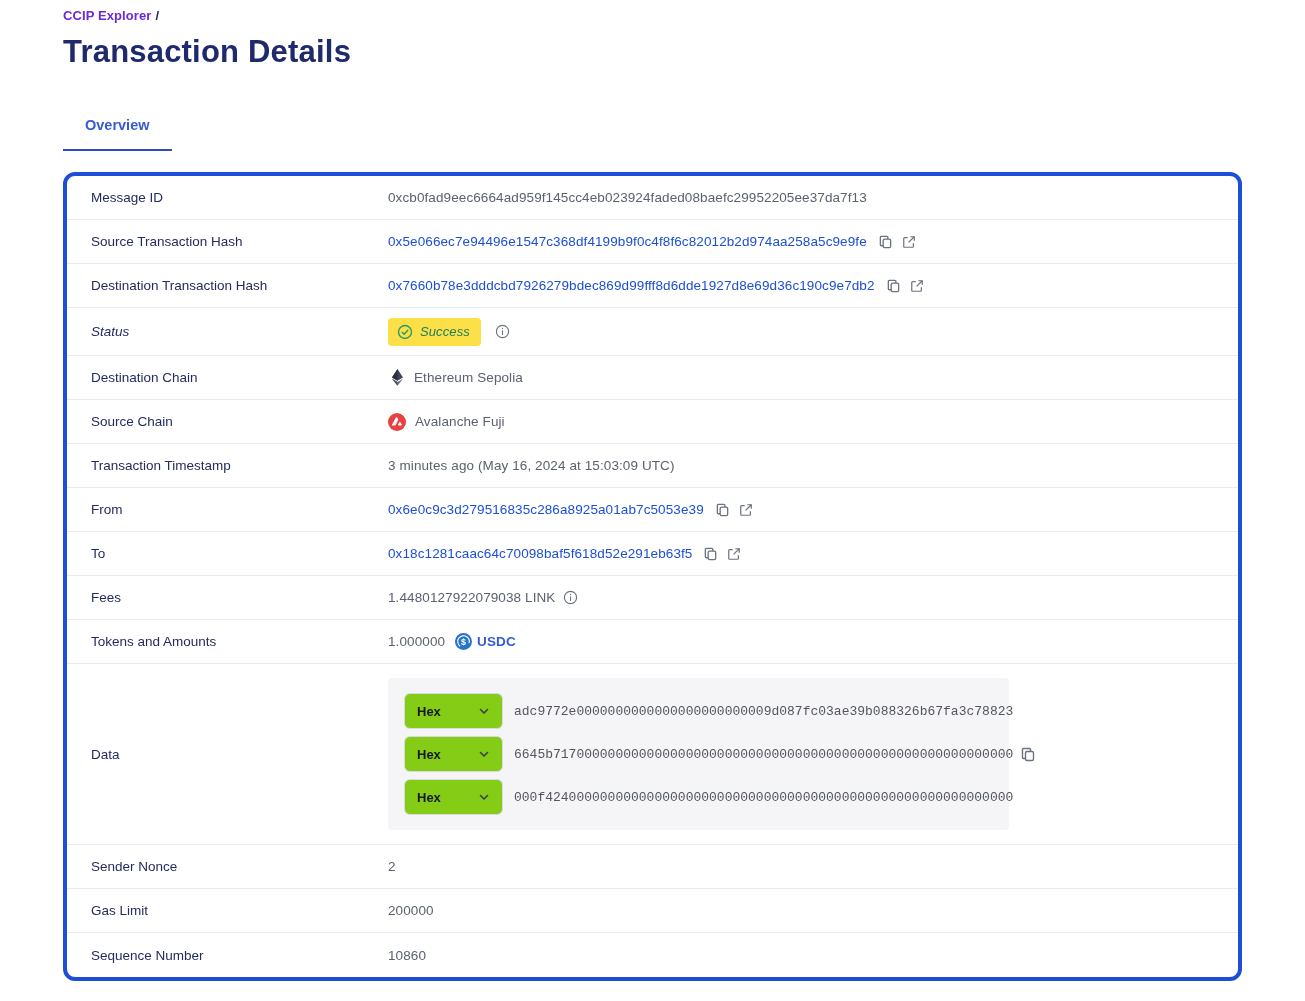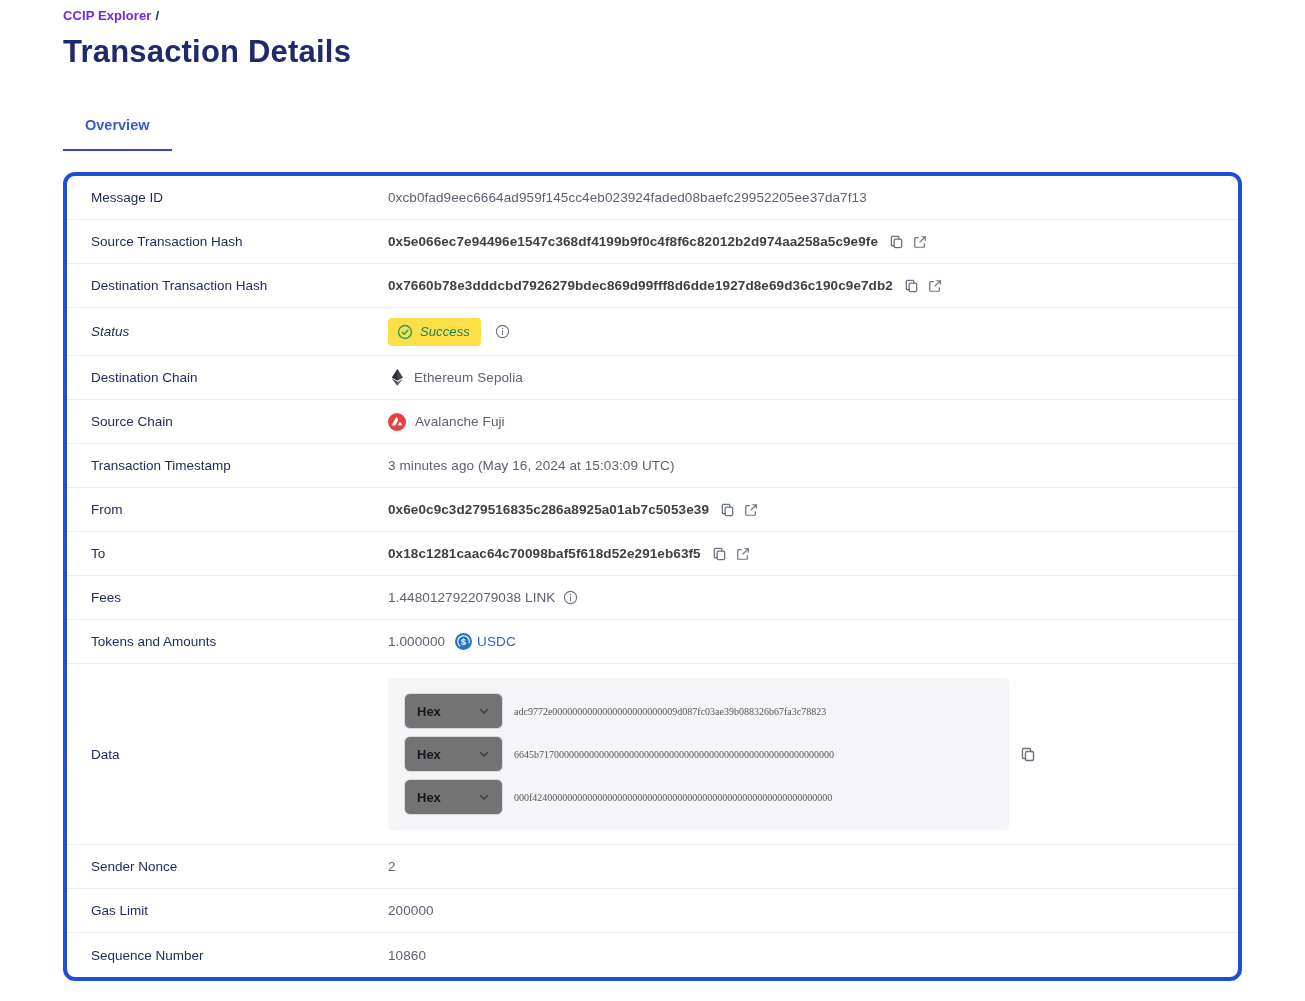--- a/index.html
+++ b/index.html
@@ -59,23 +59,23 @@
     color: #232c5e;
     font-weight: 500;
   }
   .row-value {
     display: flex;
     align-items: center;
     color: #5b6170;
     letter-spacing: .1px;
   }
   a.hash-link {
-    color: #404040;
+    color: #1d4ed8;
     text-decoration: none;
-    font-weight: 700;
+    font-weight: 400;
     cursor: pointer;
     letter-spacing: .1px;
   }
   .icon-btn {
     display: inline-flex; align-items: center; justify-content: center;
     margin-left: 9px; cursor: pointer; color: #6b7280;
   }
   .icon-btn:first-of-type { margin-left: 11px; }
   .icon-btn svg { display: block; }
 
@@ -90,51 +90,51 @@
   }
   .info-icon { margin-left: 14px; color: #6b7280; display: inline-flex; cursor: pointer; }
   .fees-info { margin-left: 8px; }
 
   
   .chain-icon { display: inline-flex; margin-right: 9px; }
 
   
   .token-amount { color: #5b6170; }
   .usdc-icon { display: inline-flex; margin: 0 5px 0 10px; }
-  a.token-link { color: #375bd2; font-weight: 400; text-decoration: none; cursor: pointer; font-size: 13.5px; }
+  a.token-link { color: #375bd2; font-weight: 700; text-decoration: none; cursor: pointer; font-size: 13.5px; }
 
   
   .data-row { align-items: center; padding-top: 14px; padding-bottom: 14px; }
   .data-wrap { display: flex; align-items: center; }
   .data-box {
     background: #f5f5f7;
     border-radius: 4px;
     width: 621px;
     padding: 15px 16px;
     display: flex;
     flex-direction: column;
     gap: 7px;
   }
   .data-line { display: flex; align-items: center; }
   .hex-select {
     width: 99px; height: 36px;
-    background: #737373;
+    background: #84cc16;
     border: 1px solid #d9dbe0;
     border-radius: 6px;
     display: flex; align-items: center; justify-content: space-between;
     padding: 0 12px;
     cursor: pointer;
     flex-shrink: 0;
   }
   .hex-select .sel-label { font-size: 13px; font-weight: 700; color: #15181e; }
   .hex-select .chev { color: #3a3f48; display: inline-flex; }
   .hex-text {
     margin-left: 11px;
-    font-family: Liberation Serif, serif;
-    font-size: 10px;
+    font-family: Liberation Mono, monospace;
+    font-size: 13px;
     color: #52565f;
     white-space: nowrap;
   }
   .data-copy { margin-left: 22px; }
 </style>
 </head>
 <body>
 
 <div class="page">
 

